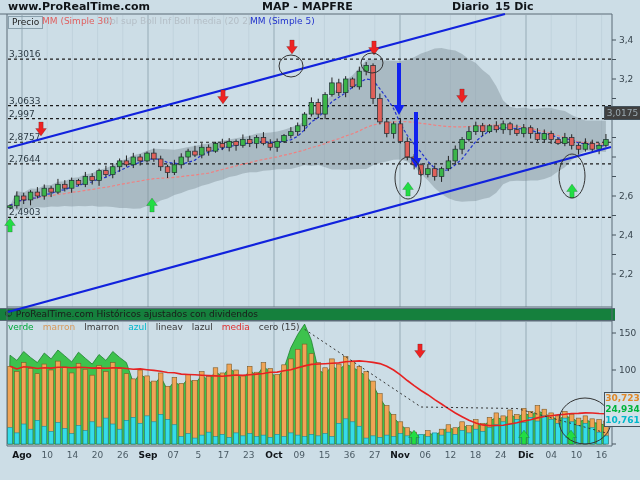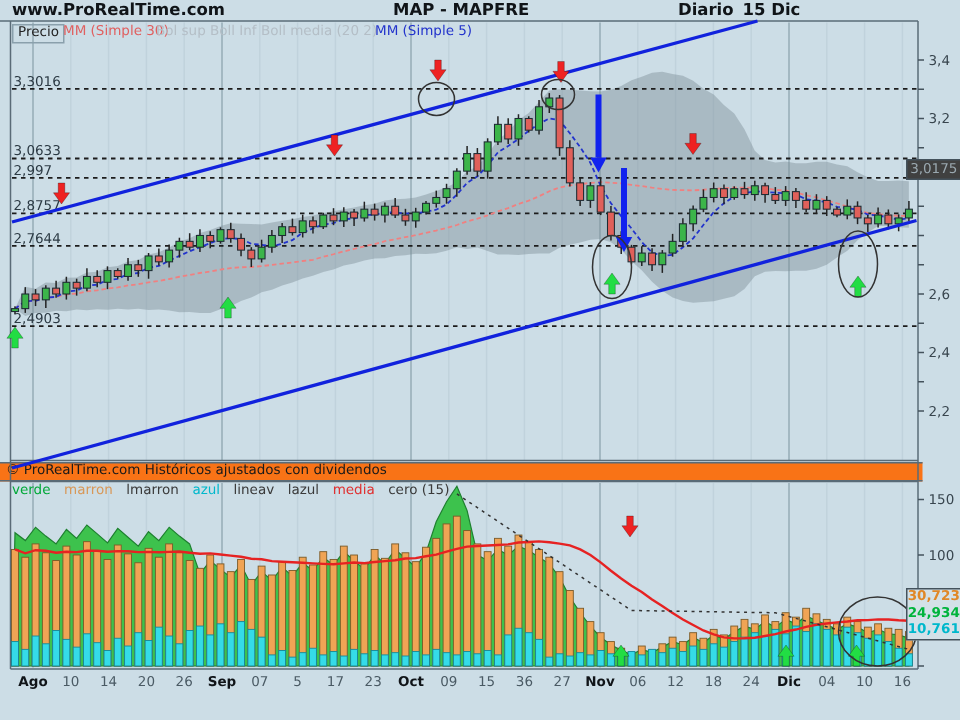--- a/index.html
+++ b/index.html
@@ -8,21 +8,21 @@
   #screen{position:absolute;inset:0;width:640px;height:480px;}
   #titlebar{position:absolute;left:0;top:0;width:640px;height:14px;font:bold 11px/14px "DejaVu Sans",sans-serif;color:#101418;}
   #titlebar span{position:absolute;top:0;}
   #chart-svg{position:absolute;left:0;top:0;width:640px;height:480px;z-index:3;}
   #main-legend{position:absolute;top:16px;left:0;width:612px;height:12px;z-index:4;font:9px/11px "DejaVu Sans",sans-serif;}
   #main-legend span{position:absolute;top:0;white-space:nowrap;}
   #precio-cell{left:8px;border:1px solid #8aa0ac;padding:0 3px;color:#222;}
   #mm30-lbl{left:42px;color:#e06060;}
   #boll-lbl{left:104px;color:#b4bec6;}
   #mm5-lbl{left:250px;color:#2233cc;}
-  #copyright-bar{position:absolute;left:0;top:308px;width:611px;height:11px;background:#f97316;
+  #copyright-bar{position:absolute;left:0;top:308px;width:611px;height:11px;background:#15803d;
      border-top:1px solid #5a6b77;border-bottom:1px solid #5a6b77;font:9px/11px "DejaVu Sans",sans-serif;
      color:#1a1a1a;padding-left:4px;z-index:2;}
   #ind-legend{position:absolute;left:8px;top:322px;height:11px;z-index:4;font:9px/11px "DejaVu Sans",sans-serif;white-space:nowrap;}
   #ind-legend span{margin-right:9px;}
   #xaxis{position:absolute;left:0;top:450px;width:640px;height:12px;z-index:4;}
   #xaxis span{position:absolute;top:0;width:26px;text-align:center;font:9px/11px "DejaVu Sans",sans-serif;color:#4a5a64;}
   #xaxis span.m{font-weight:bold;color:#101418;}
   .tag{position:absolute;left:604px;width:35px;z-index:5;text-align:center;font:9px/10px "DejaVu Sans",sans-serif;}
   #tag-bollsup{top:106px;height:12px;border:1px solid #44525c;background:#404040;color:#9aa8b0;line-height:12px;}
   #tag-cluster{top:120px;border:1px solid #44525c;background:#d3e1e8;}

